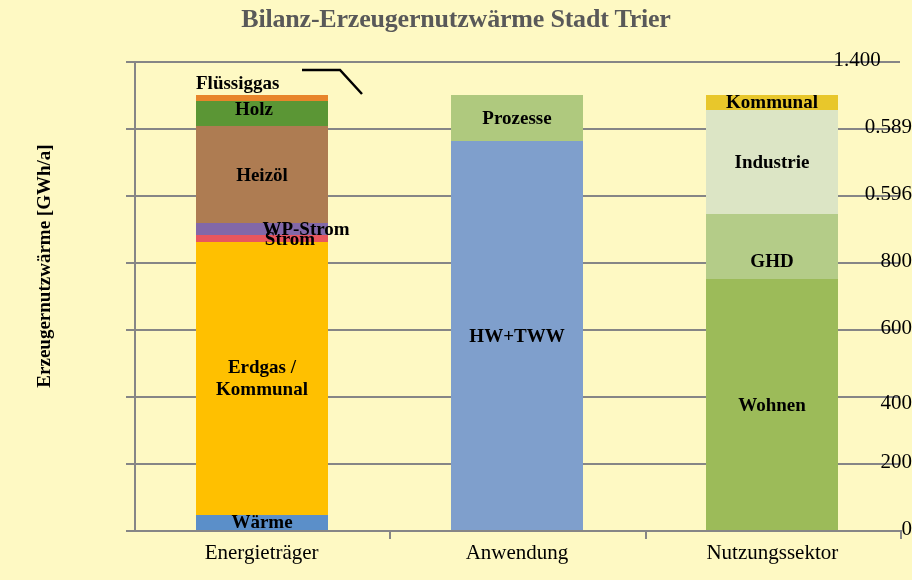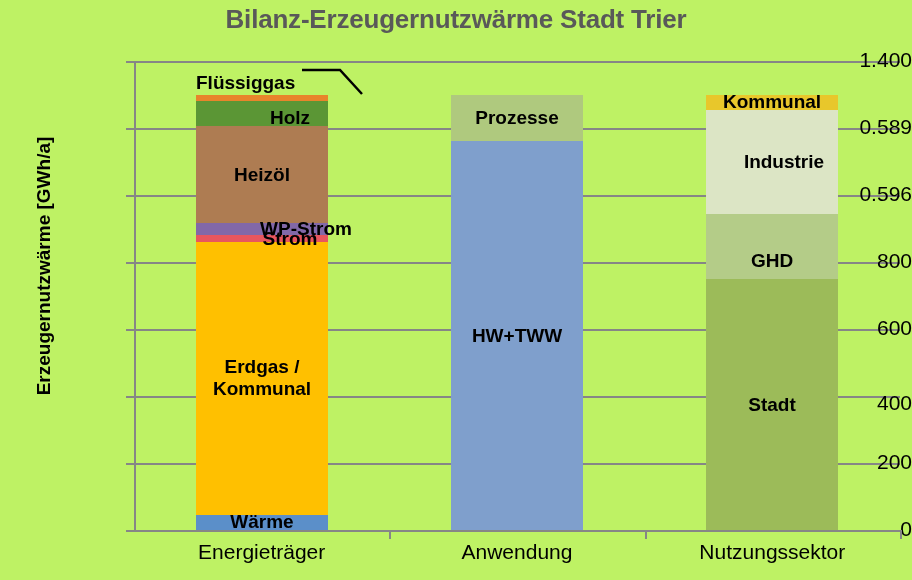--- a/index.html
+++ b/index.html
@@ -4,22 +4,22 @@
 <style>
   html, body {
     margin: 0;
     padding: 0;
     background: #ffffff;
   }
   #chart-root {
     position: relative;
     width: 912px;
     height: 580px;
-    background: #bef264;
-    font-family: Liberation Sans, sans-serif;
+    background: #fef9c3;
+    font-family: Liberation Serif, serif;
     overflow: hidden;
   }
 
   
   #chart-title {
     position: absolute;
     left: 0;
     top: 4px;
     width: 912px;
     text-align: center;
@@ -180,21 +180,21 @@
       <div class="tick-label" style="top: 384px; margin-top: 8px;">400</div>
       <div class="tick-mark" style="top: 329px;"></div>
       <div class="tick-label" style="top: 317px;">600</div>
       <div class="tick-mark" style="top: 262px;"></div>
       <div class="tick-label" style="top: 250px;">800</div>
       <div class="tick-mark" style="top: 195px;"></div>
       <div class="tick-label" style="top: 183px;">0.596</div>
       <div class="tick-mark" style="top: 128px;"></div>
       <div class="tick-label" style="top: 116px;">0.589</div>
       <div class="tick-mark" style="top: 61px;"></div>
-      <div class="tick-label" style="top: 49px;">1.400</div>
+      <div class="tick-label" style="top: 49px; text-align: center;">1.400</div>
     </div>
 
   <div id="bars-layer">
       <div class="bar" style="left: 706px; width: 132px; bottom: 50px; height: 436px; position: absolute;">
         <div class="seg" style="bottom: 0px; height: 250.58px; background: rgb(156, 187, 89);"></div>
         <div class="seg" style="bottom: 250.58px; height: 65.325px; background: rgb(180, 204, 136);"></div>
         <div class="seg" style="bottom: 315.905px; height: 104.52px; background: rgb(220, 229, 197);"></div>
         <div class="seg" style="bottom: 420.425px; height: 15.075px; background: rgb(232, 199, 43);"></div>
       </div>
       <div class="bar" style="left: 451px; width: 132px; bottom: 50px; height: 436px; position: absolute;">
@@ -211,26 +211,26 @@
         <div class="seg" style="bottom: 429.47px; height: 6.03px; background: rgb(232, 133, 43);"></div>
       </div>
       <div class="seg-label" style="left: 196px; width: 132px; top: 511.462px;">Wärme</div>
       <div class="seg-label two-line" style="left: 196px; width: 132px; top: 356.413px;">
         <div>Erdgas /</div>
         <div>Kommunal</div>
       </div>
       <div class="seg-label" style="left: 196px; width: 132px; top: 227.55px; padding-left: 28px;">Strom</div>
       <div class="seg-label" style="left: 196px; width: 132px; top: 218.337px; margin-left: 44px;">WP-Strom</div>
       <div class="seg-label" style="left: 196px; width: 132px; top: 163.9px;">Heizöl</div>
-      <div class="seg-label" style="left: 196px; width: 116px; top: 107px; margin-left: 36px;">Holz</div>
+      <div class="seg-label" style="left: 196px; width: 116px; top: 98px;">Holz</div>
       <div class="seg-label" style="left: 451px; width: 132px; top: 324.7px;">HW+TWW</div>
       <div class="seg-label" style="left: 451px; width: 132px; top: 106.95px;">Prozesse</div>
-      <div class="seg-label" style="left: 706px; width: 132px; top: 393.71px;">Stadt</div>
+      <div class="seg-label" style="left: 706px; width: 132px; top: 393.71px;">Wohnen</div>
       <div class="seg-label" style="left: 706px; width: 132px; top: 250px;">GHD</div>
-      <div class="seg-label" style="left: 706px; width: 132px; top: 150.835px; padding-left: 12px;">Industrie</div>
+      <div class="seg-label" style="left: 706px; width: 132px; top: 150.835px;">Industrie</div>
       <div class="seg-label" style="left: 706px; width: 132px; top: 91.0375px;">Kommunal</div>
     </div>
 
   <div id="cat-layer">
       <div class="cat-label" style="left: 134px; width: 255.333px;">Energieträger</div>
       <div class="cat-label" style="left: 389.333px; width: 255.333px;">Anwendung</div>
       <div class="cat-sep" style="left: 389.333px;"></div>
       <div class="cat-label" style="left: 644.667px; width: 255.333px;">Nutzungssektor</div>
       <div class="cat-sep" style="left: 644.667px;"></div>
       <div class="cat-sep" style="left: 900px;"></div>

